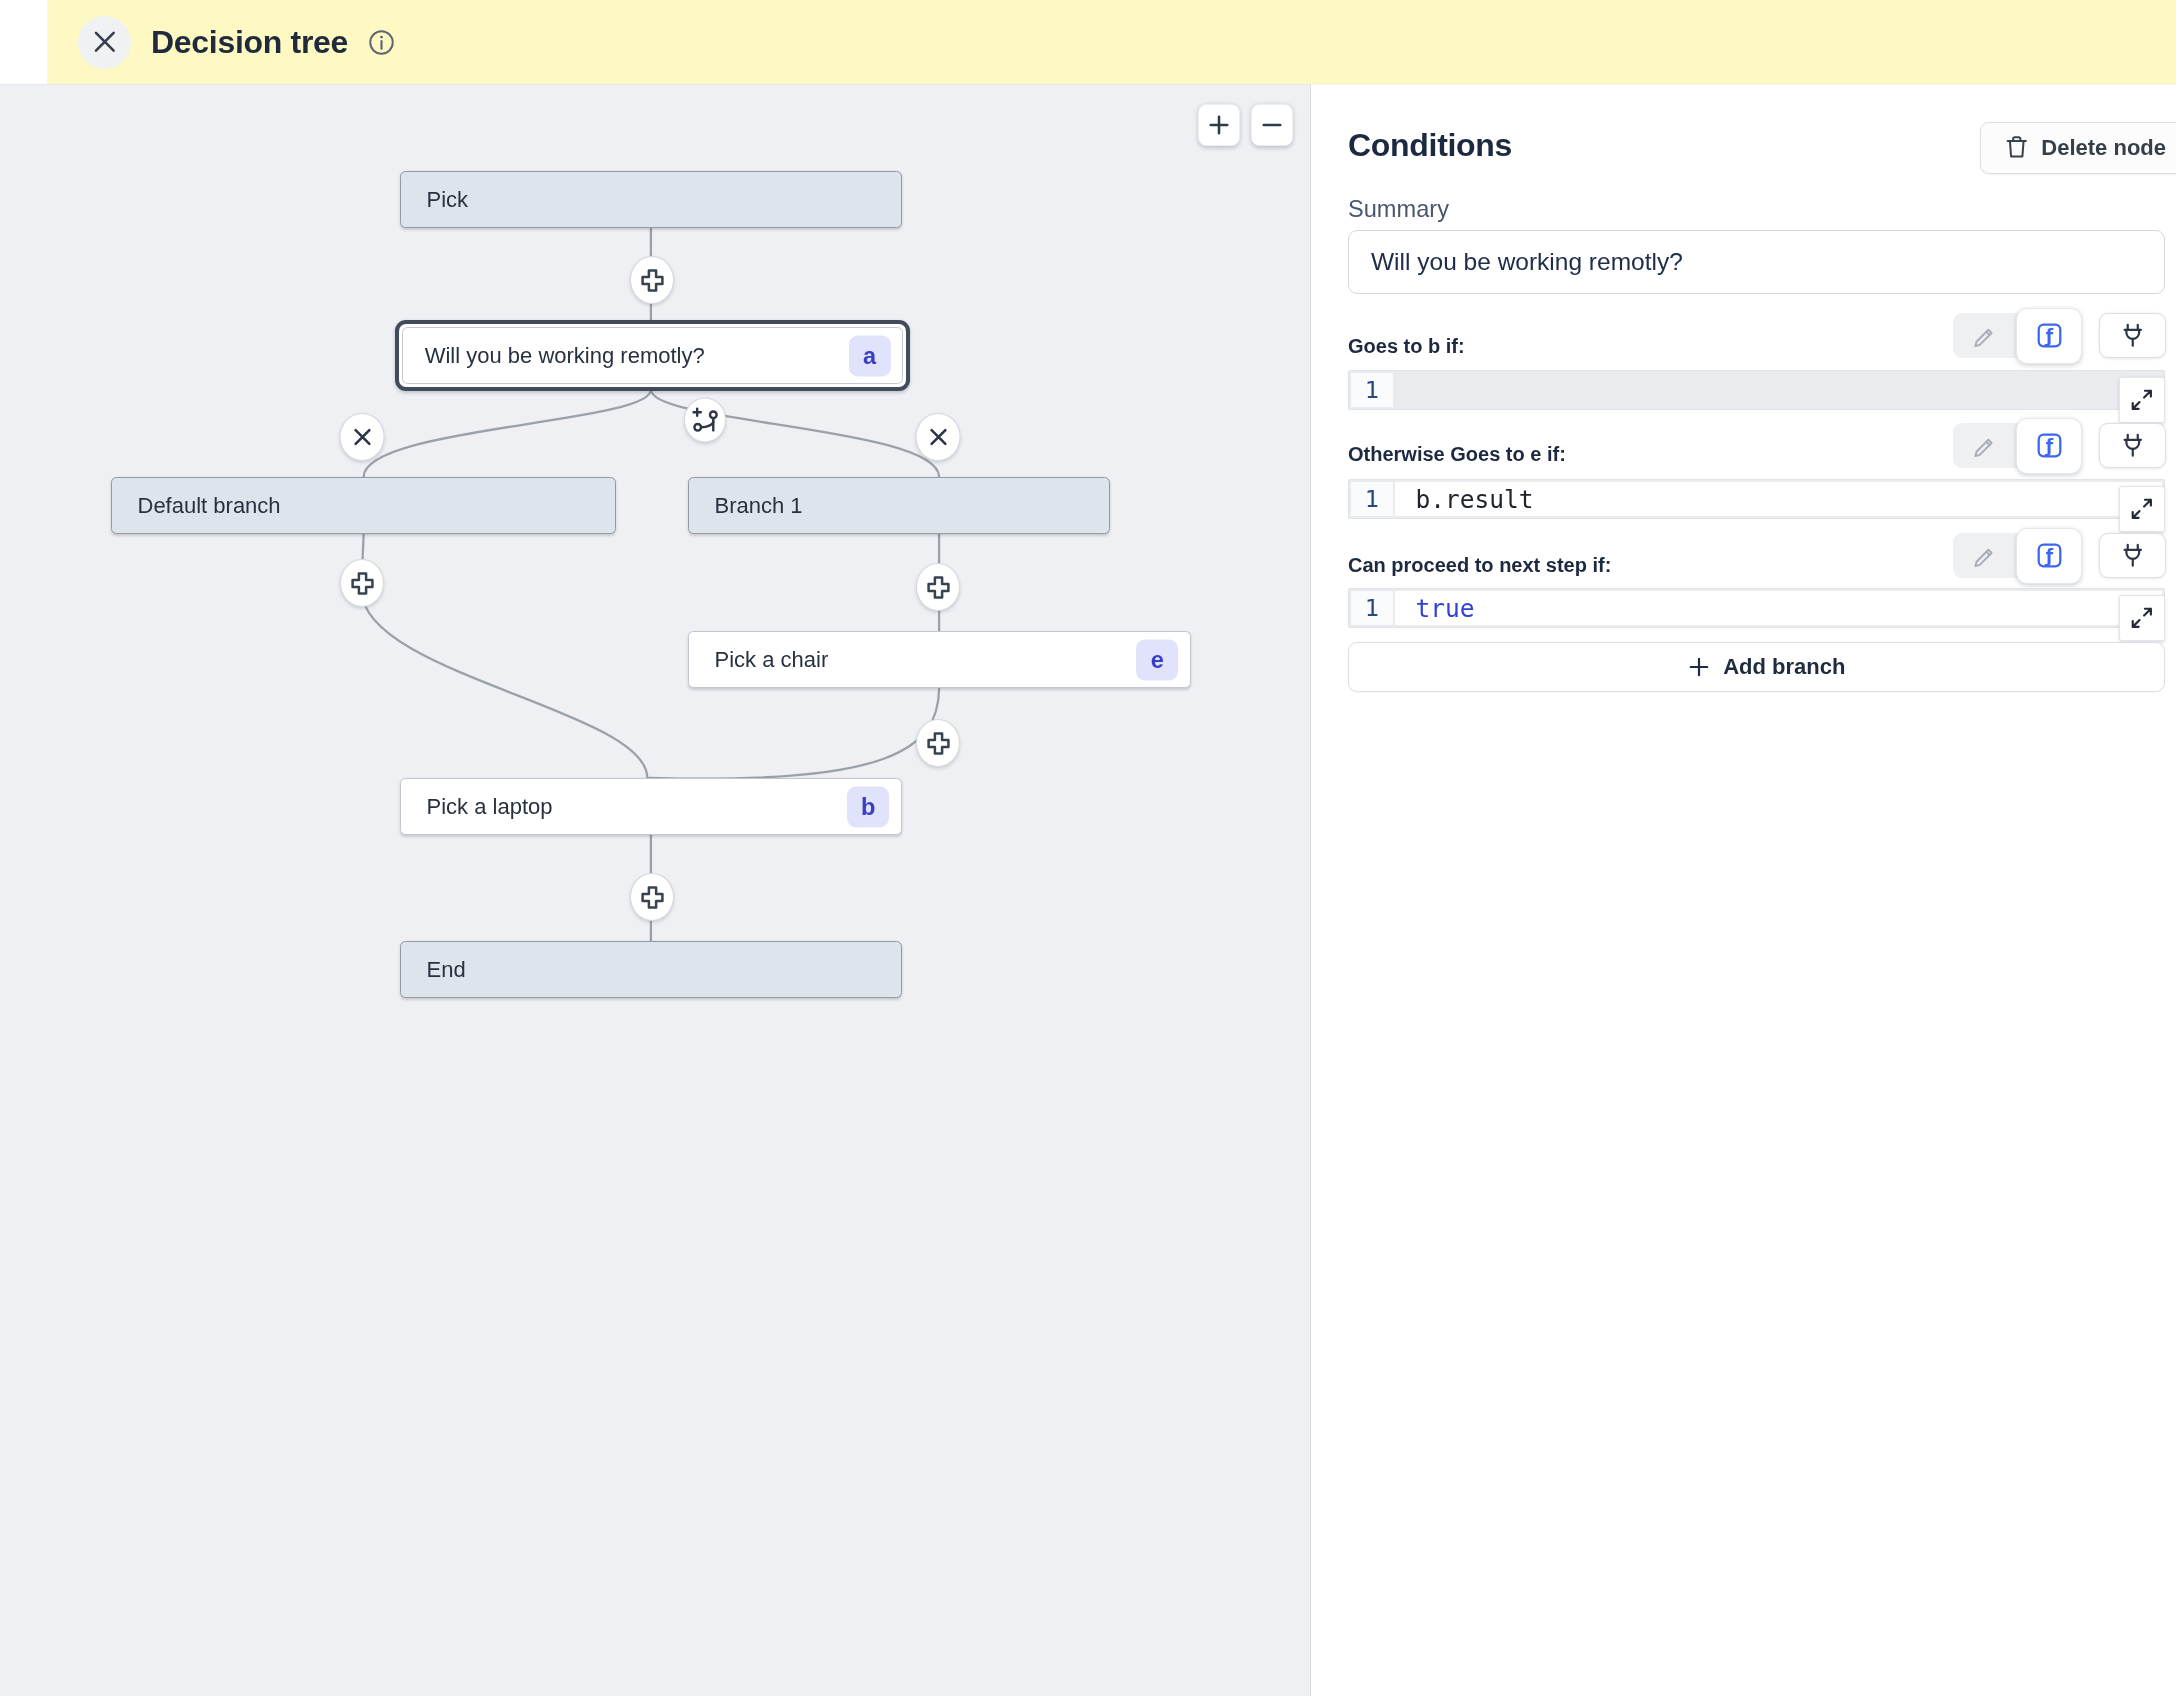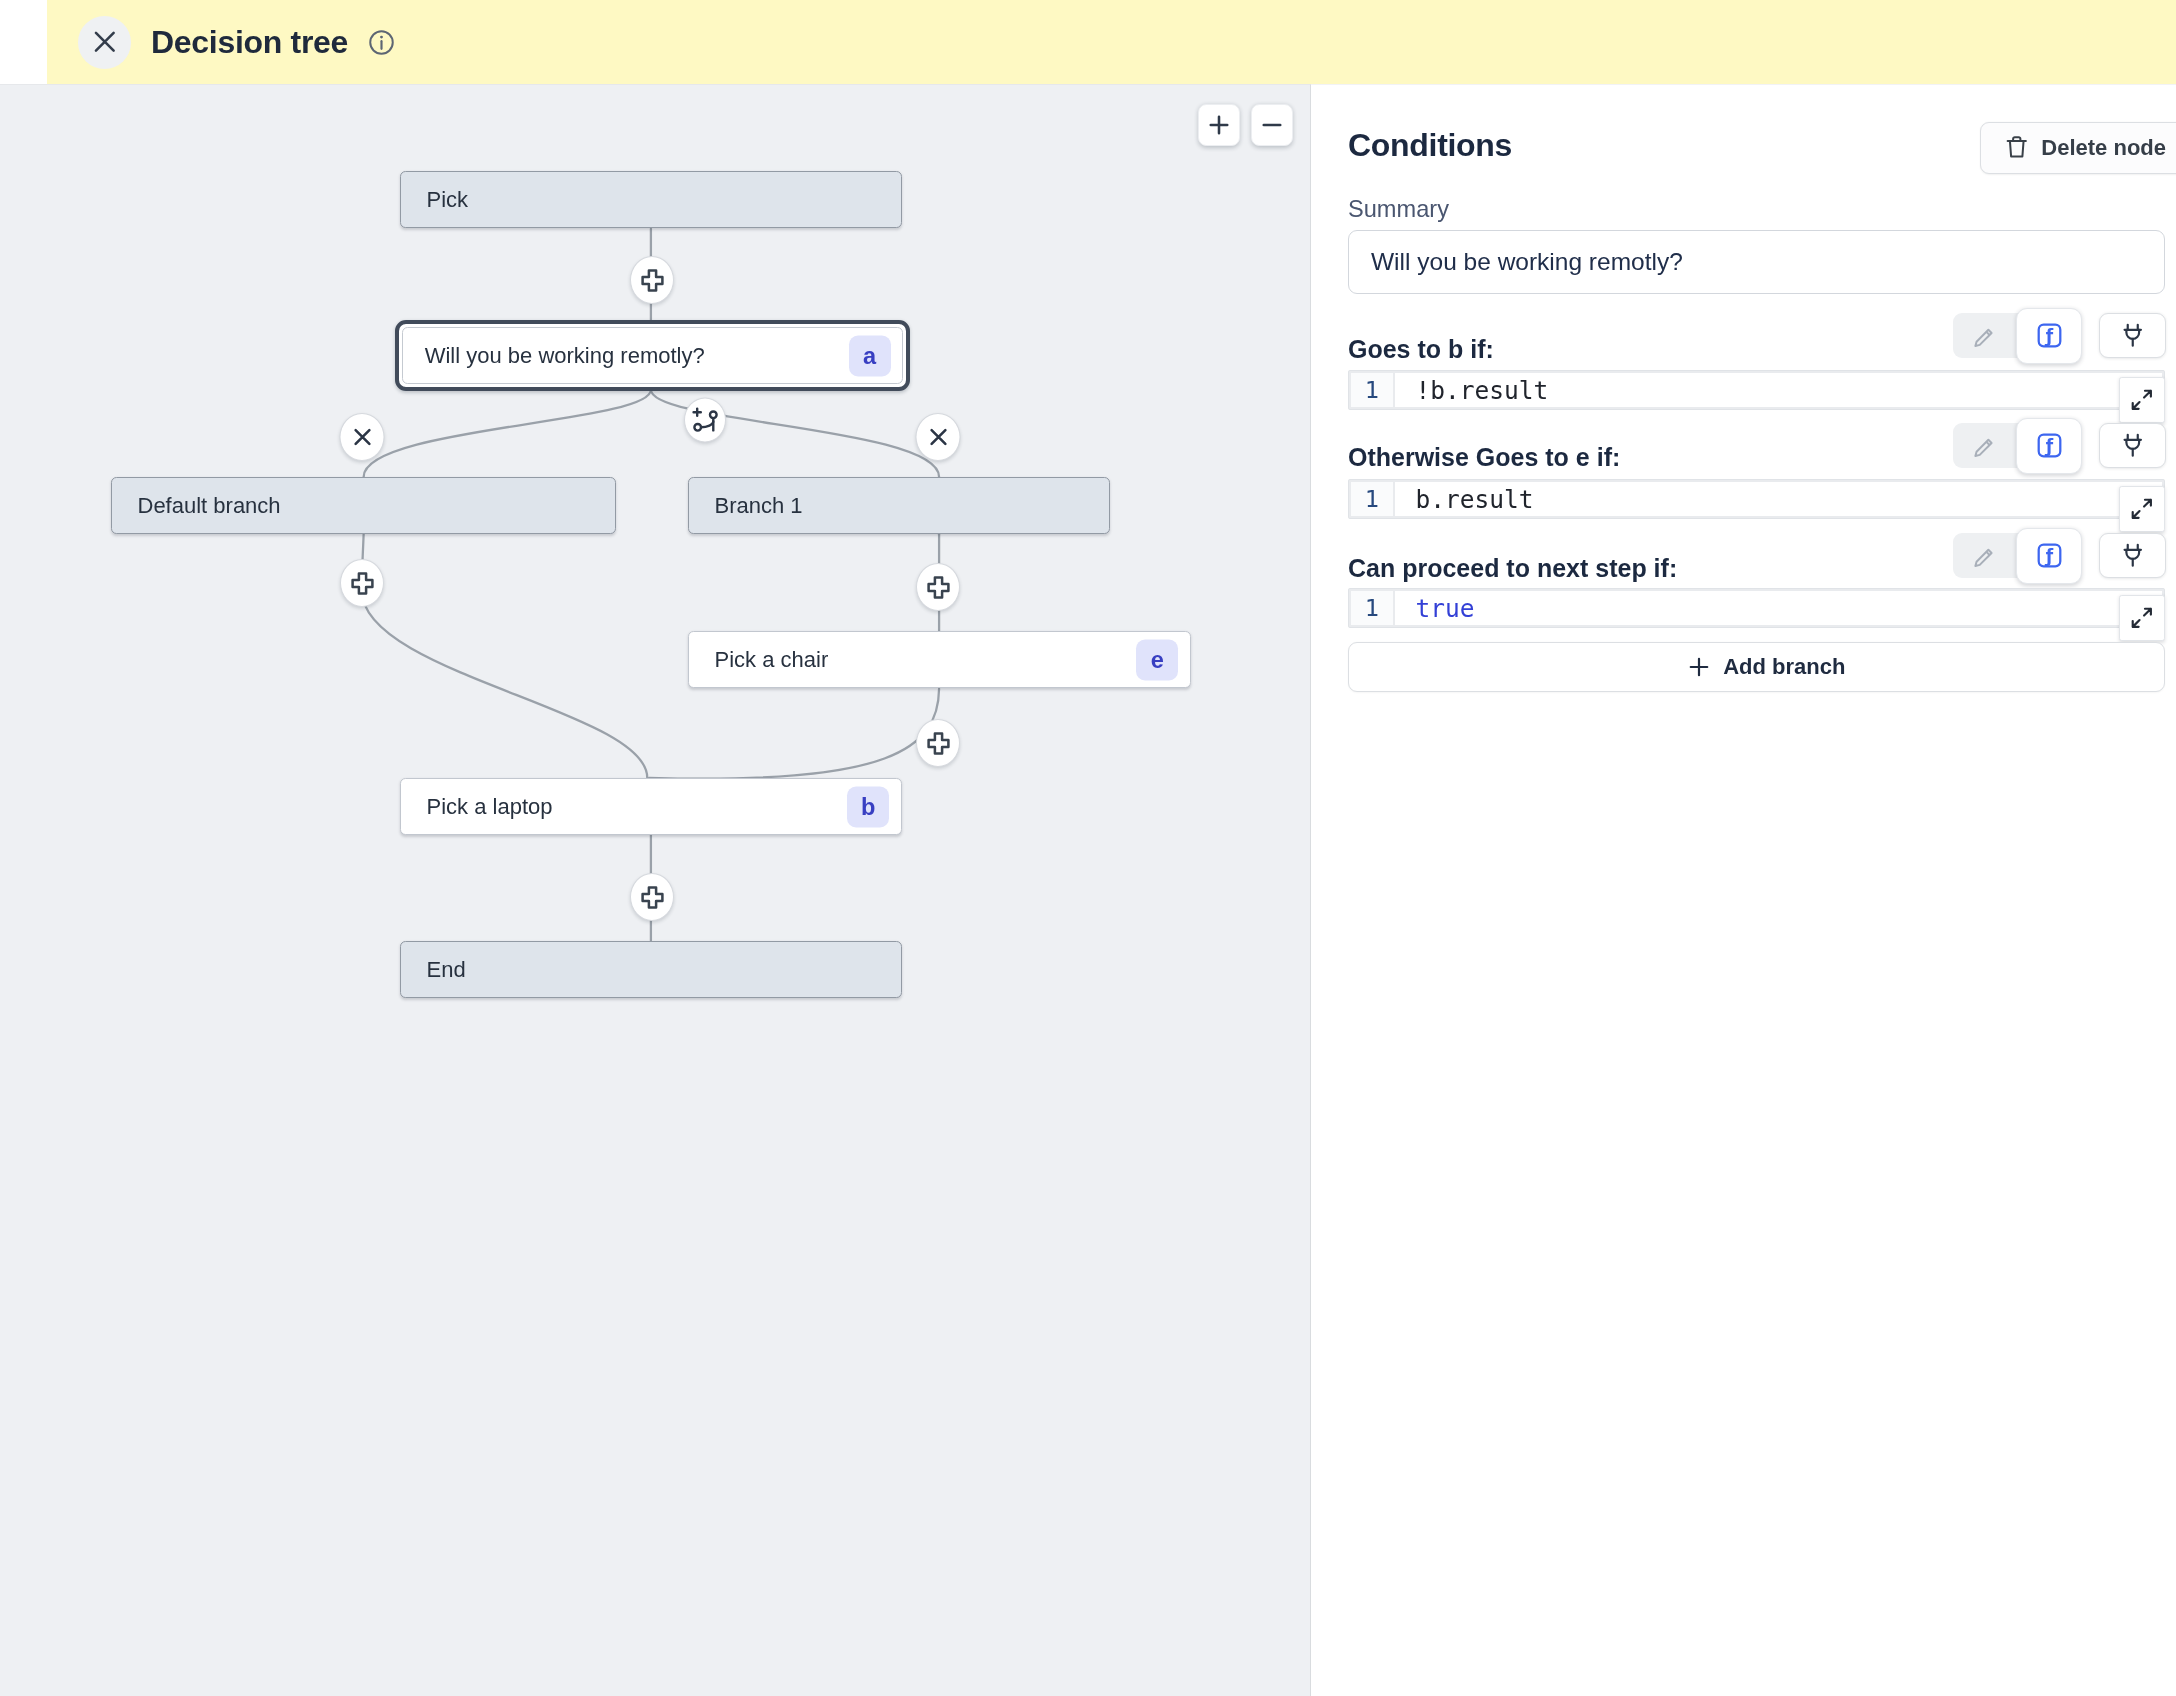--- a/index.html
+++ b/index.html
@@ -55,21 +55,21 @@
   .delete-btn { position:absolute; left:645px; top:37px; width:210px; height:52px;
     border-radius:9px; background:#fcfcfd; border:0.9px solid #dcdfe3;
     box-shadow:0 0.9px 1.8px rgba(0,0,0,.06); display:flex; align-items:center;
     justify-content:center; gap:11.8px; font-size:22px; font-weight:600; color:#363e48;
     cursor:pointer; font-family:inherit;margin-left:24px; }
   .summary-label { position:absolute; left:37px; top:111px; font-size:23.6px; color:#4a5670; }
   .summary-input { position:absolute; left:37px; top:145px; width:817px; height:64px;
     border:1.8px solid #d3d7dd; border-radius:9px; font-size:24.5px; color:#202e4a;
     padding:0 22px; background:#fff; font-family:inherit; outline:none; }
 
-  .rule-label { position:absolute; left:37px; font-size:25px; font-weight:700; color:#1c2940; }
+  .rule-label { position:absolute; left:37px; font-size:20px; font-weight:700; color:#1c2940; }
   .icon-cluster { position:absolute; left:642px; width:213px; height:45px; }
   .seg { position:absolute; left:0; top:0; width:129px; height:45px; background:#eef0f2;
     border-radius:9px; display:flex; align-items:center; }
   .pencil-btn { width:64px; height:45px; display:flex; align-items:center;
     justify-content:center; background:none; border:none; cursor:pointer; }
   .fx-btn { position:absolute; right:0px; top:-5.5px; width:66px; height:56px;
     border-radius:11px; background:#ffffff; border:0.9px solid #e4e7eb;
     box-shadow:0 1.8px 4.5px rgba(25,35,50,.18); display:flex; align-items:center;
     justify-content:center; cursor:pointer; }
   .plug-btn { position:absolute; right:0; top:0; width:67px; height:45px;
@@ -267,21 +267,20 @@
             <path d="M-9,-6.5 h18"></path>
             <path d="M-7,-6.5 v3 a7,7 0 0 0 14,0 v-3"></path>
             <path d="M0,3.5 v7.5"></path>
           </g>
         </svg>
     </button>
   </div>
   <div class="rule-label" style="top:250px;">Goes to b if:</div>
   <div class="code-row" style="top:285px;">
     <div class="gutter">1</div>
-    <div class="code-area"><span>!b.result</span></div>
   </div>
   <button class="expand-btn" style="top:292px;">
     <svg width="23.6" height="23.6" viewBox="-13 -13 26 26">
         <g stroke="#242b36" stroke-width="2.4" fill="none" stroke-linecap="round" stroke-linejoin="round">
           <path d="M2.5,-2.5 L10,-10 M10,-10 h-6.5 M10,-10 v6.5"></path>
           <path d="M-2.5,2.5 L-10,10 M-10,10 h6.5 M-10,10 v-6.5"></path>
         </g>
       </svg>
   </button>
 

